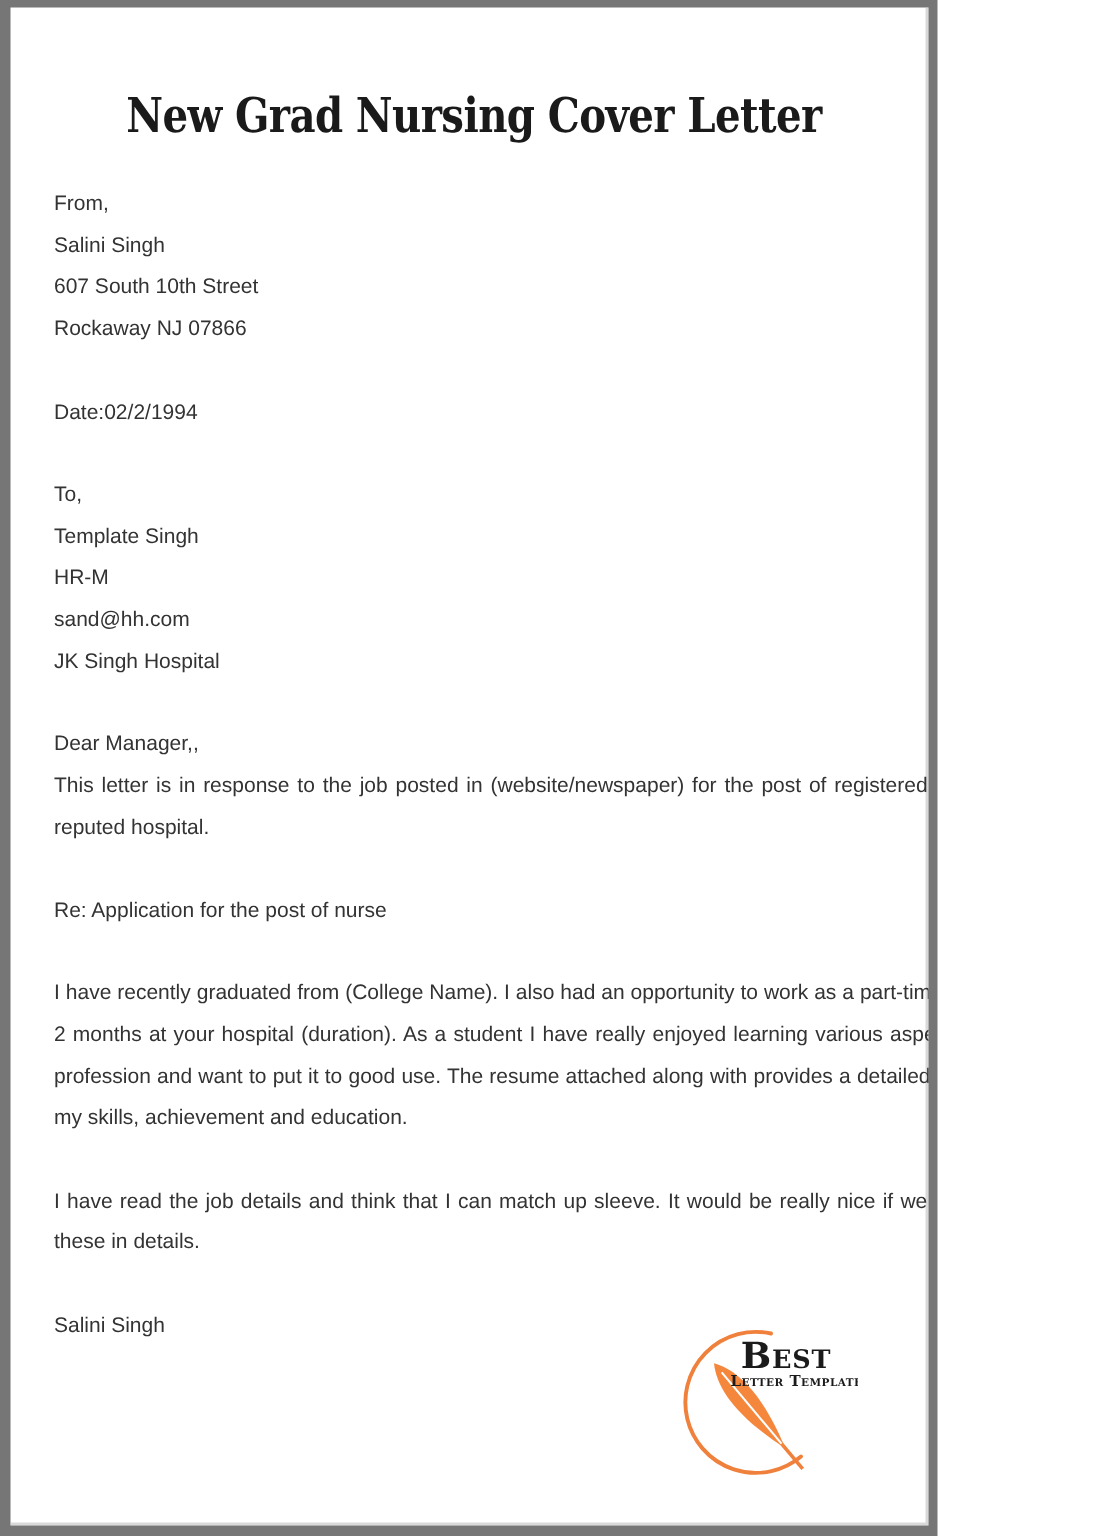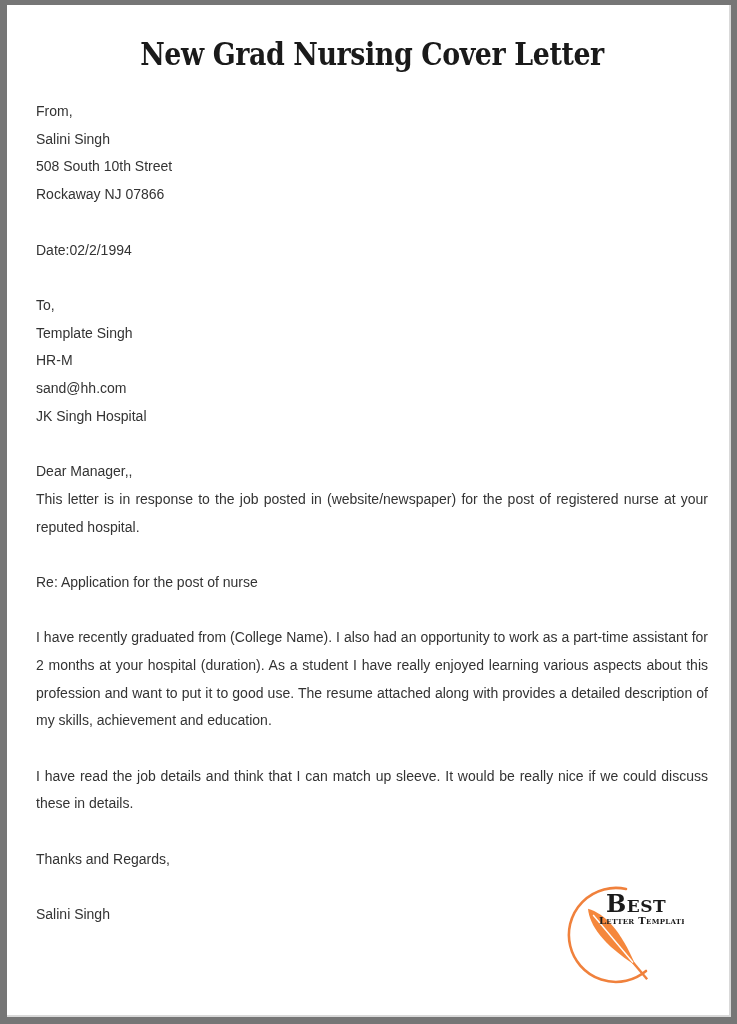--- a/index.html
+++ b/index.html
@@ -1,28 +1,28 @@
 <!DOCTYPE html>
 <html><head>
 <meta charset="utf-8">
 <style>
   * { margin: 0; padding: 0; box-sizing: border-box; }
   html, body { background: #ffffff; }
   body { width: 737px; height: 1024px; font-family: "Liberation Sans", sans-serif; }
 
   .page {
     position: relative;
-    width: 737px;
+    width: 625px;
     height: 1024px;
     background: #ffffff;
     border-style: solid;
     border-color: #767676;
     border-width: 5px 6px 7px 7px;
     box-shadow: inset -2px -2px 0 #d9d9d9;
-    padding: 31px 23px 0 29px;
+    padding: 54px 23px 0 29px;
     overflow: hidden;
   }
 
   .title {
     text-align: center;
     margin-bottom: 20px;
     line-height: 36px;
     white-space: nowrap;
   }
   .title span {
@@ -68,21 +68,21 @@
 
   <div class="title">
     <span>New Grad Nursing Cover Letter</span>
   </div>
 
   <div class="letter">
 
     <div class="block">
       <div class="line">From,</div>
       <div class="line">Salini Singh</div>
-      <div class="line">508 South 10th Street</div>
+      <div class="line">607 South 10th Street</div>
       <div class="line">Rockaway NJ 07866</div>
     </div>
 
     <div class="block">
       <div class="line">Date:02/2/1994</div>
     </div>
 
     <div class="block">
       <div class="line">To,</div>
       <div class="line">Template Singh</div>
@@ -97,23 +97,20 @@
     </div>
 
     <div class="block">
       <div class="line">Re: Application for the post of nurse</div>
     </div>
 
     <div class="block para">I have recently graduated from (College Name). I also had an opportunity to work as a part-time assistant for 2 months at your hospital (duration). As a student I have really enjoyed learning various aspects about this profession and want to put it to good use. The resume attached along with provides a detailed description of my skills, achievement and education.</div>
 
     <div class="block para">I have read the job details and think that I can match up sleeve. It would be really nice if we could discuss these in details.</div>
 
-    <div class="block">
-      <div class="line">Thanks and Regards,</div>
-    </div>
 
     <div class="block">
       <div class="line">Salini Singh</div>
     </div>
 
   </div>
 
   <div class="logo">
     <svg viewBox="0 0 124 114">
 

